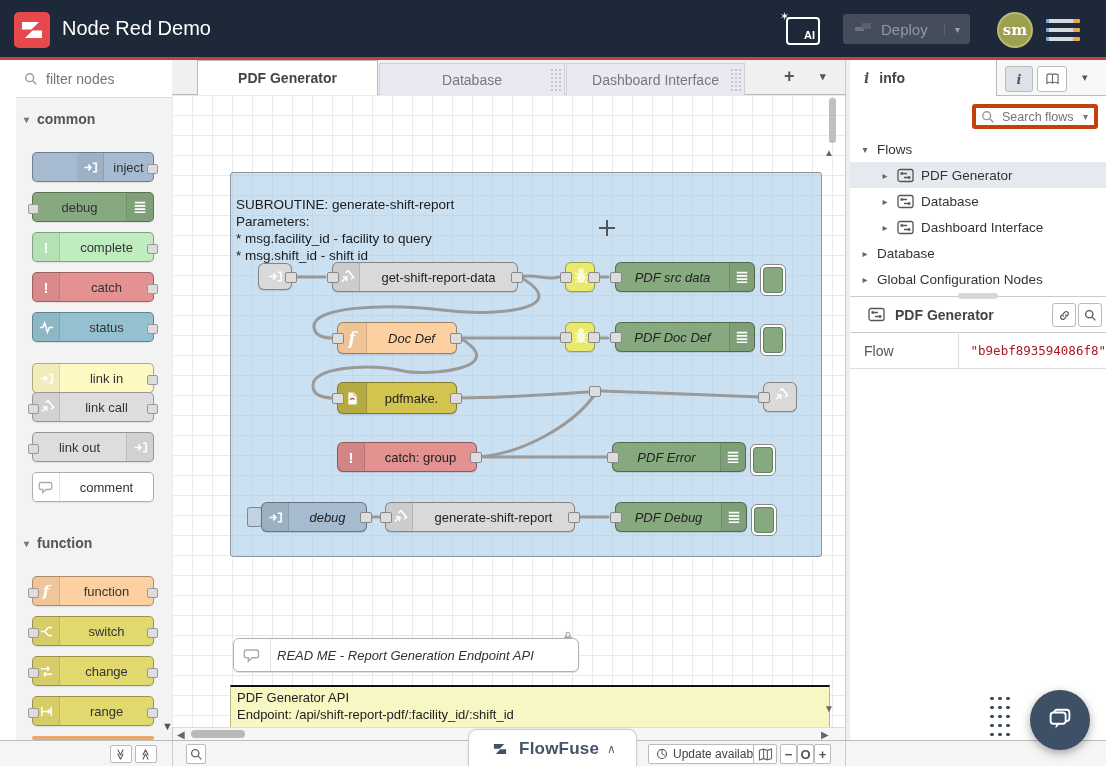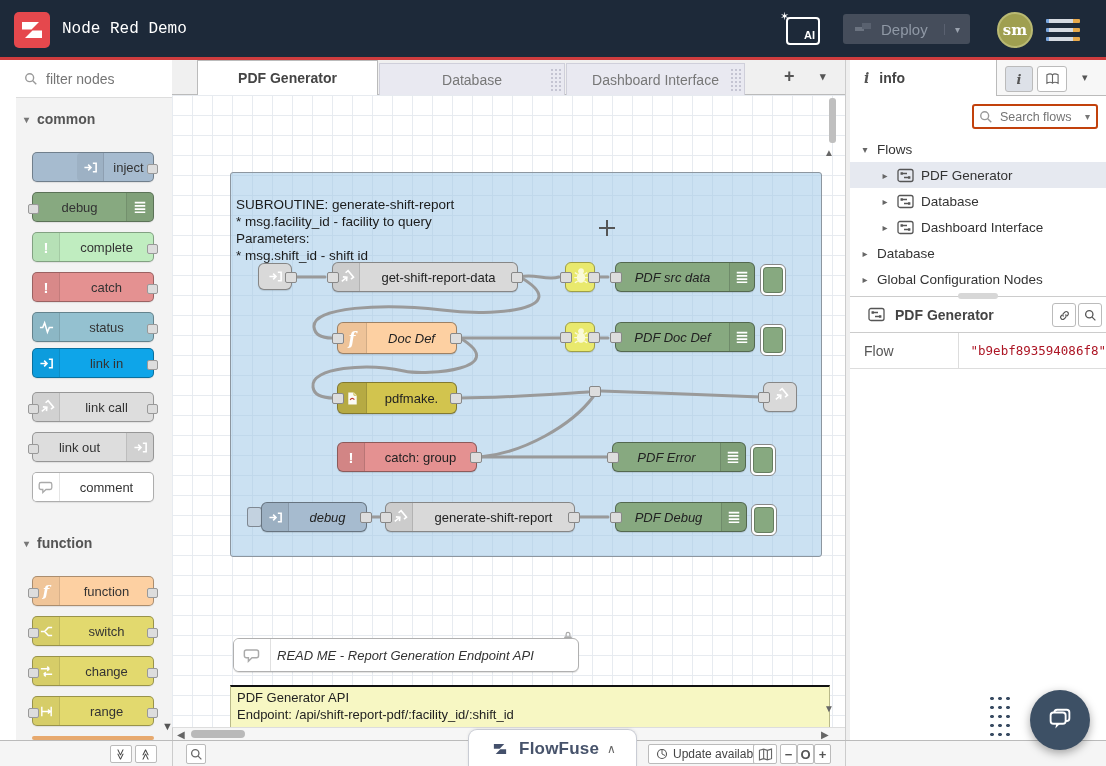--- a/index.html
+++ b/index.html
@@ -3,21 +3,21 @@
 <meta charset="utf-8">
 <style>
   html,body{margin:0;padding:0;background:#888;}
   #app{position:relative;width:1106px;height:766px;background:#fff;overflow:hidden;
        font-family:"Liberation Sans",sans-serif;-webkit-font-smoothing:antialiased;}
   .abs{position:absolute;box-sizing:border-box;}
 
   
   #header{left:0;top:0;width:1106px;height:60px;background:#1d2939;border-bottom:3px solid #cf3c3e;}
   #logo{left:14px;top:12px;width:36px;height:36px;background:#e5484d;border-radius:5px;}
-  #hdr-title{left:62px;top:0;height:57px;display:flex;align-items:center;color:#fff;font-size:16px;font-family:Liberation Mono, monospace;}
+  #hdr-title{left:62px;top:0;height:57px;display:flex;align-items:center;color:#fff;font-size:20px;}
   #ai-btn{left:786px;top:17px;width:34px;height:28px;border:2px solid #fff;border-radius:4px;color:#fff;
           font-size:11px;font-weight:bold;display:flex;align-items:flex-end;justify-content:flex-end;padding:2px 3px;}
   #ai-spark{left:780px;top:10px;color:#fff;font-size:11px;}
   #deploy-btn{left:843px;top:14px;width:127px;height:30px;background:#454d5b;border-radius:3px;display:flex;align-items:center;color:#8f98a5;font-size:15px;}
   #deploy-icon{width:18px;height:12px;margin:0 8px 0 12px;position:relative;}
   #deploy-icon i{position:absolute;background:#6b7380;}
   #deploy-caret{margin-left:auto;padding:0 10px;border-left:1px solid #5a6170;font-size:10px;color:#9aa2ae;}
   #avatar{left:997px;top:12px;width:36px;height:36px;border-radius:50%;background:#9fA050;background:#9f9f50;
           border:2px solid #b9b973;color:#fff;display:flex;align-items:center;justify-content:center;
           font-family:"DejaVu Serif",serif;font-weight:bold;font-size:15px;}
@@ -85,21 +85,21 @@
 
   
   #splitter{left:845px;top:60px;width:5px;height:680px;background:#efefef;border-left:1px solid #ccc;}
 
   
   #sidebar{left:850px;top:60px;width:256px;height:680px;background:#fff;font-size:13px;color:#444;}
   #sb-tabs{left:0;top:0;width:256px;height:36px;background:#f7f7f7;border-bottom:1px solid #bbb;}
   #sb-tab-info{left:0;top:0;width:147px;height:36px;background:#fff;border-right:1px solid #bbb;display:flex;align-items:center;gap:10px;padding-left:14px;font-weight:bold;color:#444;font-size:14px;}
   .ser-i{font-family:"DejaVu Serif",serif;font-weight:bold;font-style:italic;color:#555;}
   .sb-btn{position:absolute;top:6px;height:24px;border:1px solid #bbb;border-radius:3px;background:#fff;display:flex;align-items:center;justify-content:center;color:#555;}
-  #sb-search{left:122px;top:44px;width:126px;height:25px;border:2px solid #c2410c;border-radius:3px;background:#fff;display:flex;align-items:center;}
+  #sb-search{left:122px;top:44px;width:126px;height:25px;border:4px solid #c2410c;border-radius:3px;background:#fff;display:flex;align-items:center;}
   #sb-search input{border:0;outline:0;width:78px;font-size:12.5px;color:#666;background:transparent;font-family:inherit;}
   .trow{position:absolute;left:0;width:256px;height:26px;display:flex;align-items:center;gap:7px;font-size:13.5px;color:#333;}
   .trow .car{font-size:10px;color:#666;width:10px;text-align:center;flex:none;}
   .trow.sel{background:#e6e9f0;}
   .flow-ic{width:17px;height:15px;flex:none;}
   .clip{white-space:nowrap;overflow:hidden;max-width:150px;}
   #sb-div{left:0;top:236px;width:256px;border-top:1px solid #ccc;}
   #sb-handle{left:108px;top:233px;width:40px;height:6px;background:#d7d7d7;border-radius:3px;}
   #det-hdr{left:0;top:237px;width:256px;height:36px;border-bottom:1px solid #ccc;display:flex;align-items:center;gap:10px;padding-left:18px;box-sizing:border-box;font-weight:bold;color:#444;font-size:14px;}
   #det-table{left:0;top:273px;width:256px;height:36px;border-bottom:1px solid #ddd;display:flex;}
@@ -204,21 +204,21 @@
     </div>
     <div class="pnode abs" style="top:252px;background:#94c1d0;">
       <span class="ic">
           <svg width="15" height="15" viewBox="0 0 16 16">
             <path d="M1 8h3l2-5 3 10 2-5h4" stroke="#fff" stroke-width="1.7" fill="none"></path>
           </svg>
         </span>
       <span class="lb">status</span>
       <span class="pport r"></span>
     </div>
-    <div class="pnode abs" style="top:288px;background:#0ea5e9;">
+    <div class="pnode abs" style="top:303px;background:#fef9c3;">
       <span class="ic">
           <svg width="15" height="15" viewBox="0 0 16 16">
             <g stroke="#fff" stroke-width="1.7" fill="none">
               <path d="M1.5 8H8M5.5 5 8.5 8 5.5 11"></path>
               <path d="M10.5 3.5H14v9h-3.5"></path>
             </g>
           </svg>
         </span>
       <span class="lb">link in</span>
       <span class="pport r"></span>
@@ -320,21 +320,21 @@
       </div>
     <div class="tab inactive" style="left:394px;width:179px;">
         <span>Dashboard Interface</span>
       </div>
     <div class="tb-btn" style="left:612px;">+</div>
     <div class="tb-btn" style="left:648px;font-size:11px;top:10px;">▾</div>
   </div>
 
   <div id="canvas" class="abs">
     <div id="group" class="abs"></div>
-    <div id="group-label" class="abs"><div>SUBROUTINE: generate-shift-report</div><div>* msg.facility_id - facility to query</div><div>Parameters:</div><div>* msg.shift_id - shift id</div></div>
+    <div id="group-label" class="abs"><div>SUBROUTINE: generate-shift-report</div><div>Parameters:</div><div>* msg.facility_id - facility to query</div><div>* msg.shift_id - shift id</div></div>
 
     <svg id="wires" class="abs">
       <g fill="none" stroke="#9a9a9a" stroke-width="3" stroke-linecap="round">
         <path d="M125,182 H153"></path>
         <path d="M348,182 C362,178 374,186 387,182"></path>
         <path d="M348,182 C405,215 320,222 270,215 C210,208 140,212 142,232 C143,241 152,243 160,243"></path>
         <path d="M426,182 H436"></path>
         <path d="M288,243 H388"></path>
         <path d="M288,243 C340,274 255,281 232,276 C195,268 138,272 141,292 C142,301 152,303 162,303"></path>
         <path d="M426,243 H436"></path>

